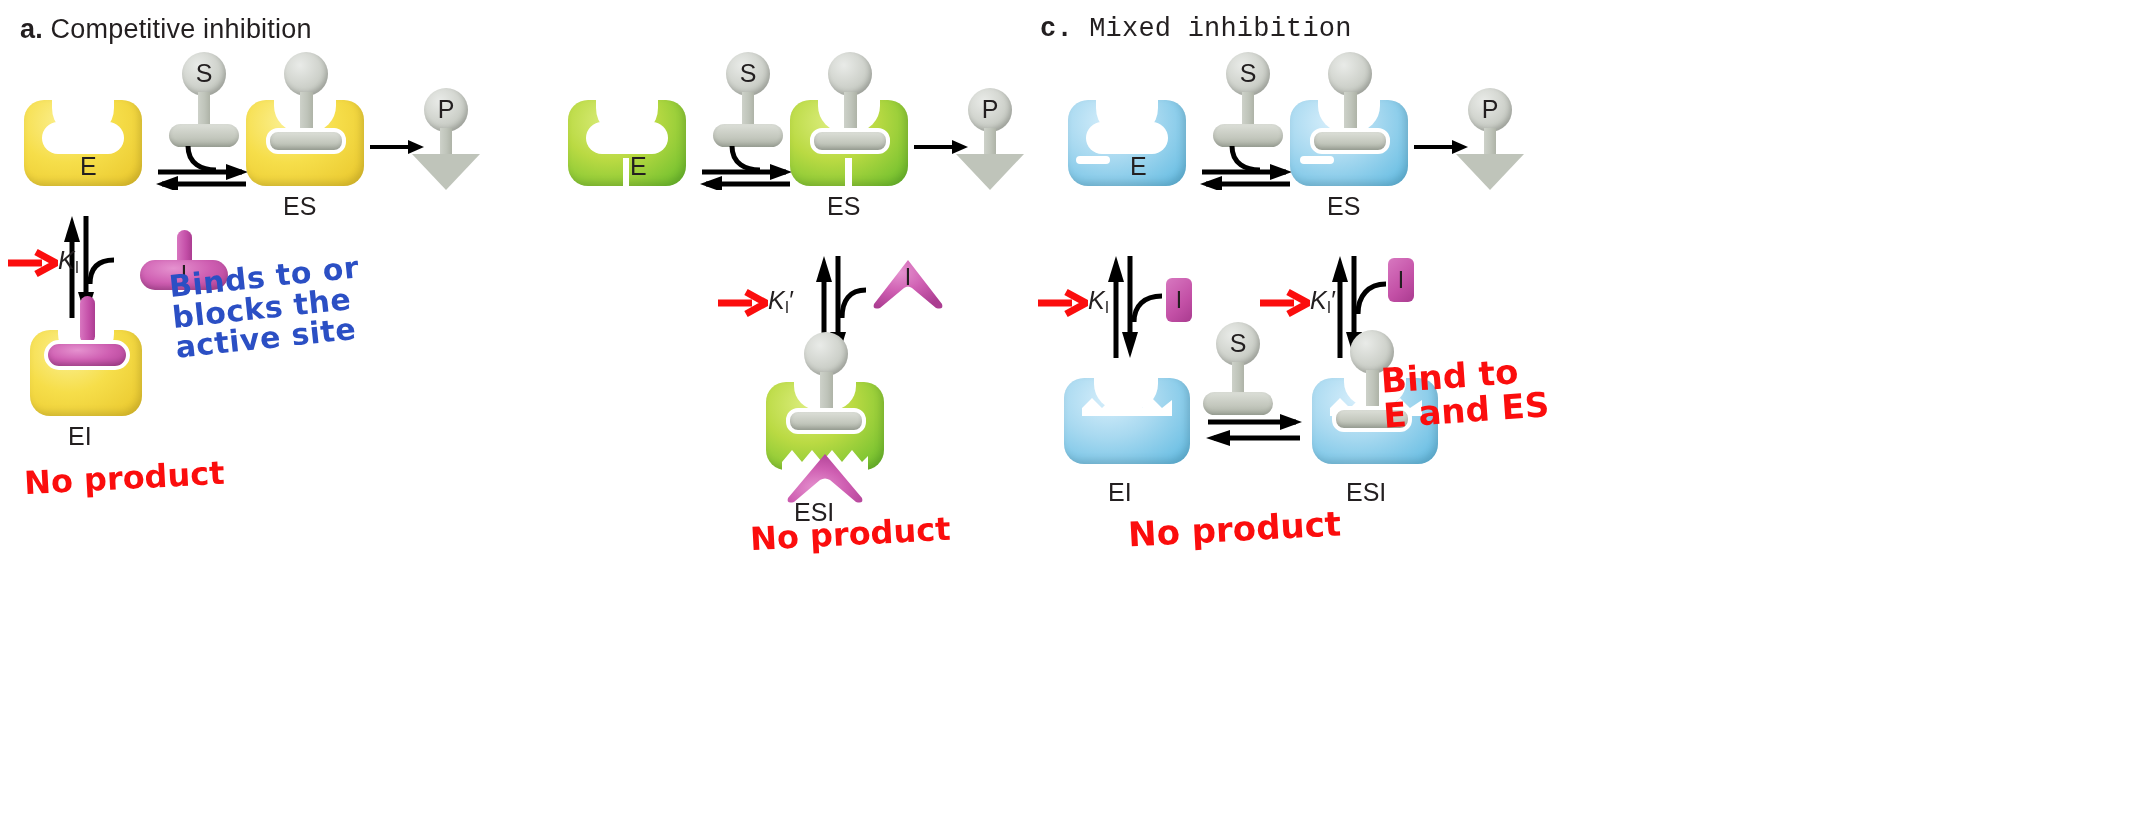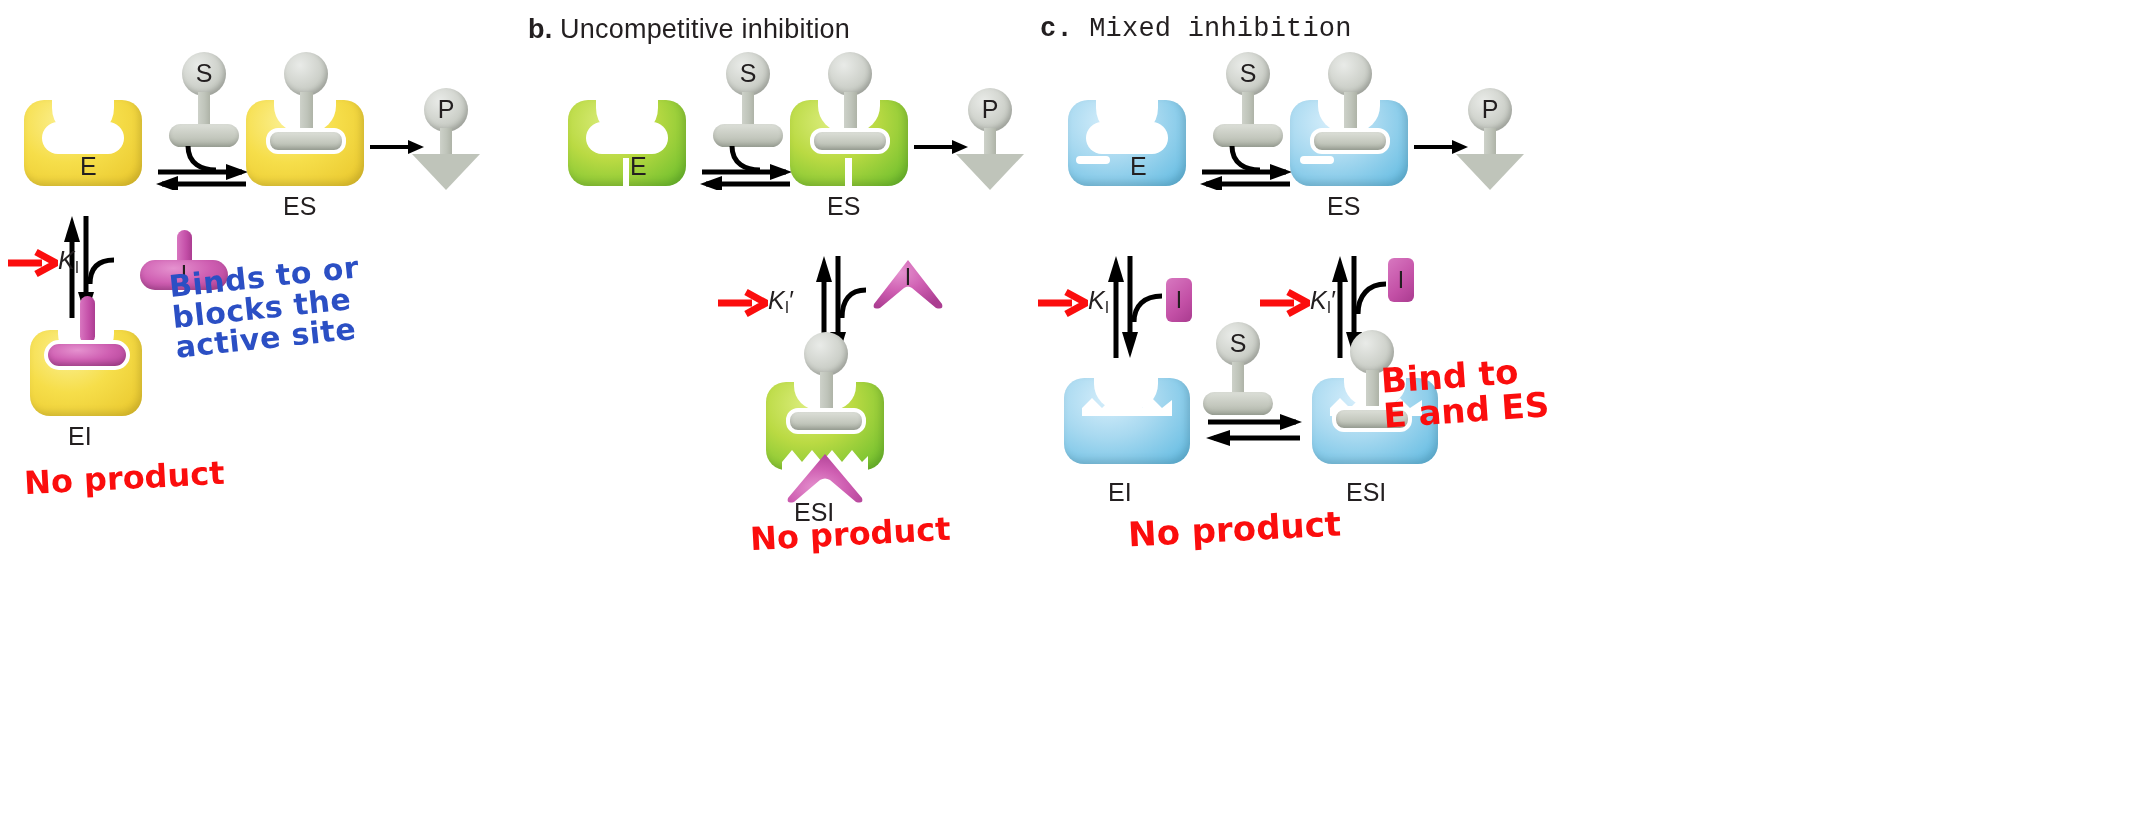--- a/index.html
+++ b/index.html
@@ -51,20 +51,23 @@
   .hw{position:absolute;font-family:"DejaVu Sans",sans-serif;font-weight:bold;
       white-space:pre;line-height:1.02;}
   .hw-blue{color:#2b4fc4;}
   .hw-red{color:#fb0d0d;}
 </style>
 </head>
 <body>
 
 <div class="panel" style="left:0;width:520px;">
 
+  <div class="p-title" style="left:20px;top:14px;">
+    <b>a.</b><span> Competitive inhibition</span>
+  </div>
 
   <div class="enz" style="left:24px;top:100px;width:118px;height:86px;">
     <div class="body" style="background:radial-gradient(ellipse at 35% 25%, #fbf093 0%, #f6de4a 45%, #e8c52a 100%);box-shadow:inset -3px -4px 7px rgba(0,0,0,.13);"></div>
     <div class="notch" style="left:28px;top:-2px;width:62px;height:40px;border-radius:0 0 30px 30px;"></div>
     <div class="notch" style="left:18px;top:22px;width:82px;height:32px;border-radius:16px;"></div>
     <div class="lbl" style="left:56px;top:52px;">E</div>
   </div>
 
   <div class="lig" style="left:162px;top:52px;width:80px;height:105px;">
     <div class="head" style="left:20px;top:0;width:44px;height:44px;"></div>
@@ -139,23 +142,20 @@
   <div class="lbl" style="left:68px;top:422px;">EI</div>
 
   <div class="hw hw-blue" style="left:172px;top:262px;font-size:30px;transform:rotate(-6deg);letter-spacing:.5px;">Binds to or
 blocks the
 active site</div>
   <div class="hw hw-red" style="left:24px;top:462px;font-size:32px;transform:rotate(-3deg);">No product</div>
 </div>
 
 <div class="panel" style="left:520px;width:520px;">
 
-  <div class="p-title" style="left:8px;top:14px;">
-    <b>b.</b><span> Uncompetitive inhibition</span>
-  </div>
 
   <div class="enz" style="left:48px;top:100px;width:118px;height:86px;">
     <div class="body" style="background:radial-gradient(ellipse at 35% 25%, #dced7e 0%, #bada43 42%, #63bb2a 100%);box-shadow:inset -3px -4px 7px rgba(0,0,0,.13);"></div>
     <div class="notch" style="left:28px;top:-2px;width:62px;height:40px;border-radius:0 0 30px 30px;"></div>
     <div class="notch" style="left:18px;top:22px;width:82px;height:32px;border-radius:16px;"></div>
     <div class="cleft" style="left:55px;top:58px;width:6px;height:30px;"></div>
     <div class="lbl" style="left:62px;top:52px;">E</div>
   </div>
 
   <div class="lig" style="left:186px;top:52px;width:80px;height:105px;">

